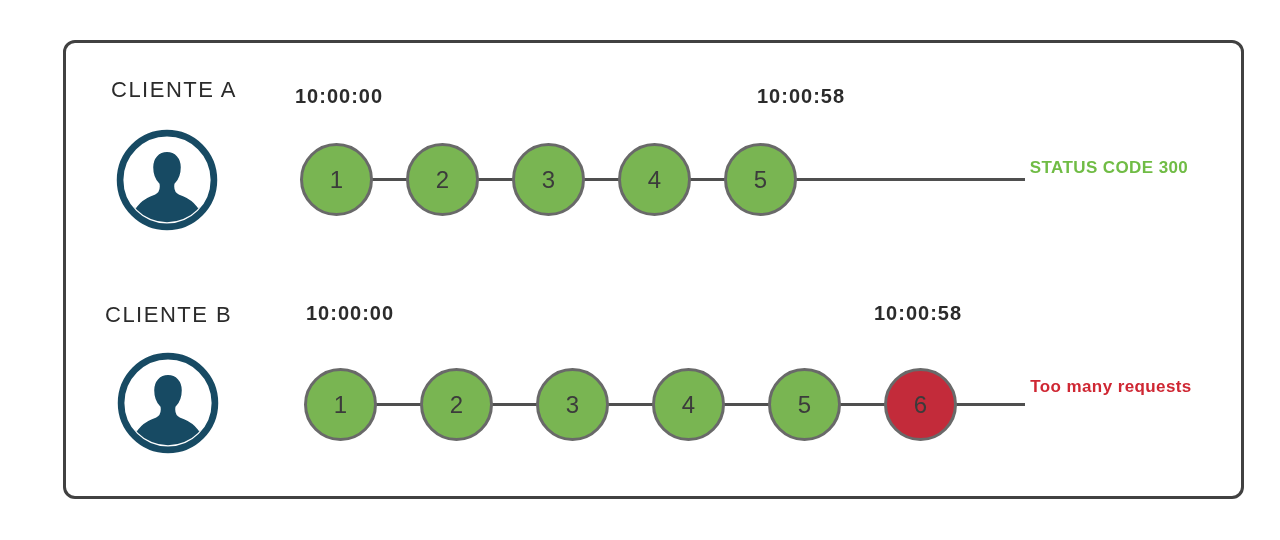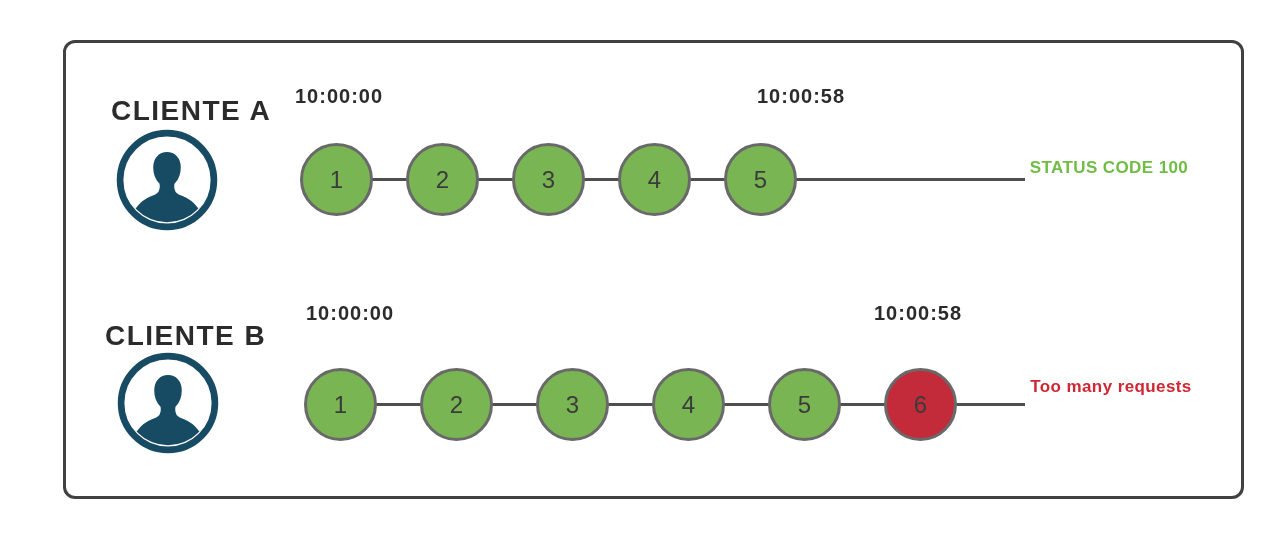--- a/index.html
+++ b/index.html
@@ -16,22 +16,22 @@
   html,body{margin:0;padding:0;background:#ffffff;}
   .stage{
     position:relative;width:1280px;height:540px;background:#ffffff;
     font-family:"Liberation Sans",sans-serif;overflow:hidden;
   }
   .frame{
     position:absolute;left:63px;top:40px;width:1175px;height:453px;
     border:3px solid var(--frame-border);border-radius:12px;background:#ffffff;
   }
   .client-label{
-    position:absolute;font-size:28px;font-weight:700;letter-spacing:1.5px;
-    color:var(--ink);white-space:nowrap;margin-top:18px;
+    position:absolute;font-size:22px;font-weight:400;letter-spacing:1.5px;
+    color:var(--ink);white-space:nowrap;
   }
   .row-a .client-label{left:111px;top:77px;}
   .row-b .client-label{left:105px;top:302px;text-align:right;}
   .ts{
     position:absolute;font-size:20px;font-weight:700;letter-spacing:1px;
     color:var(--ink);white-space:nowrap;
   }
   .row-a .ts-start{left:295px;top:85px;}
   .row-a .ts-end{left:757px;top:85px;}
   .row-b .ts-start{left:306px;top:302px;}
@@ -90,21 +90,21 @@
 
     <div class="circles">
       <div class="req ok">1</div>
       <div class="req ok">2</div>
       <div class="req ok">3</div>
       <div class="req ok">4</div>
       <div class="req ok">5</div>
     </div>
 
     <div class="status">
-      <div>STATUS CODE 100</div>
+      <div>STATUS CODE 300</div>
     </div>
   </section>
 
   <section class="row row-b">
     <div class="client-label">CLIENTE B</div>
     <div class="ts ts-start">10:00:00</div>
     <div class="ts ts-end">10:00:58</div>
 
     <div class="avatar">
       <svg viewBox="0 0 100 100" aria-hidden="true">

